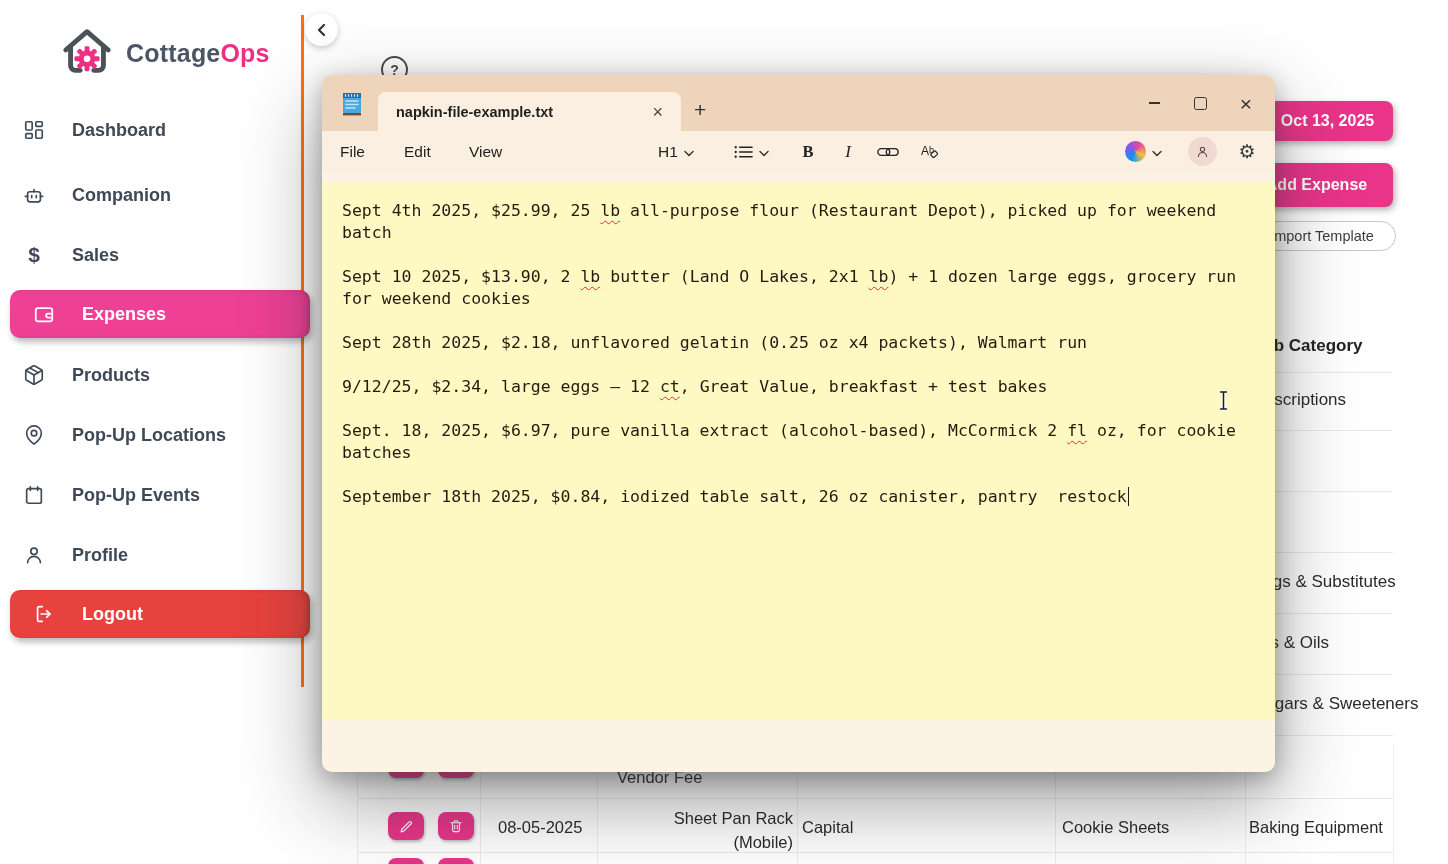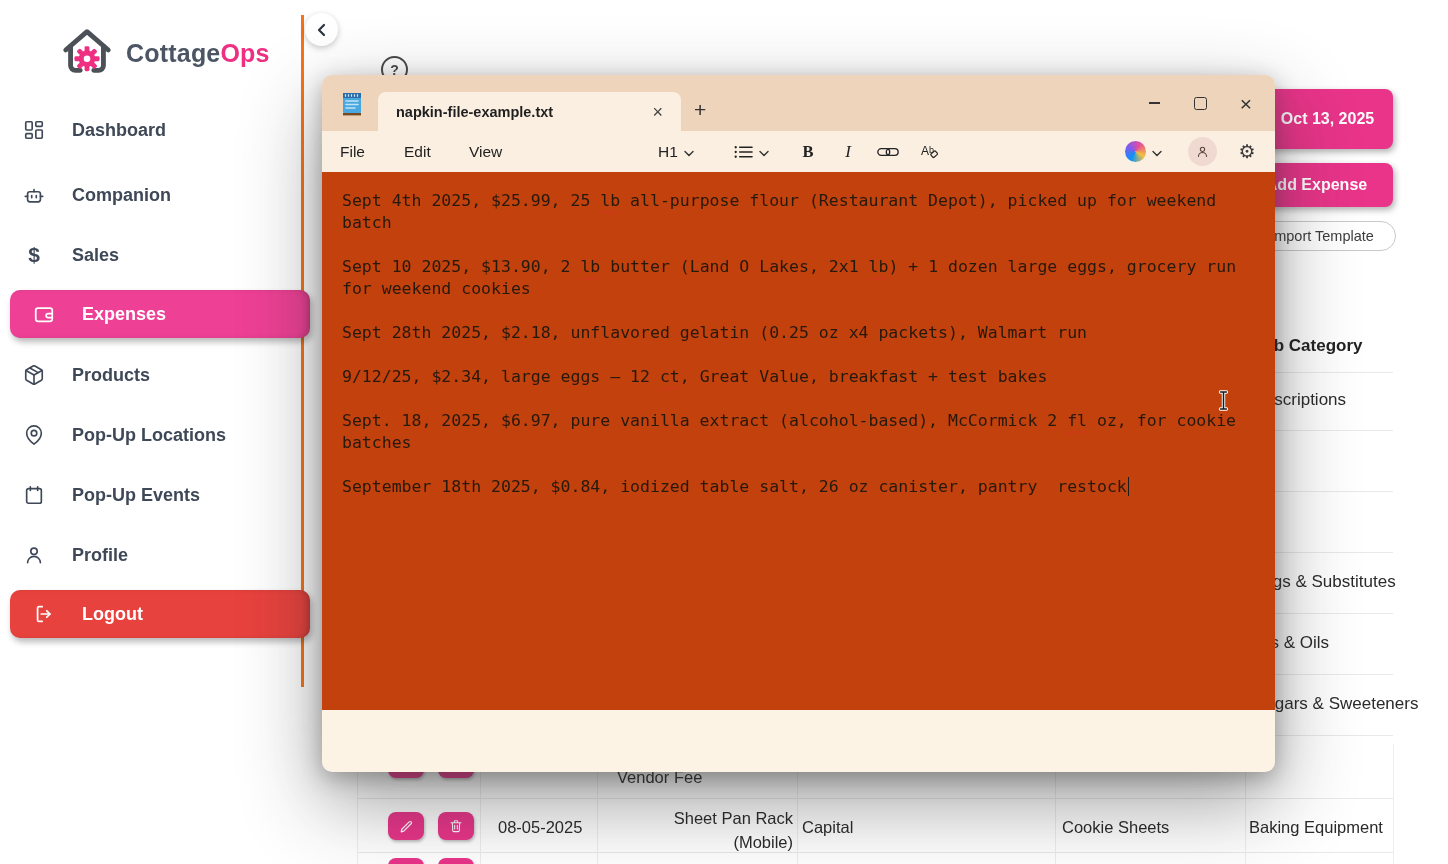--- a/index.html
+++ b/index.html
@@ -22,21 +22,21 @@
   .nav-item.danger{background:#E8423E;}
   .nav-item.active .nav-label,.nav-item.danger .nav-label{color:#fff;font-weight:700;}
   .dollar-glyph{font-size:21px;font-weight:600;color:#3E4857;}
   
   .collapse-btn{position:absolute;left:305px;top:13px;width:33px;height:33px;border-radius:50%;background:#fff;
     box-shadow:0 2px 6px rgba(0,0,0,.22);display:flex;align-items:center;justify-content:center;z-index:6;cursor:pointer;}
   .help-circle{position:absolute;left:381px;top:56px;width:23px;height:23px;border-radius:50%;border:2px solid #4a4a4a;
     color:#4a4a4a;font-size:14px;font-weight:700;display:flex;align-items:center;justify-content:center;z-index:1;}
   .pill-btn{position:absolute;border-radius:8px;background:#E9348A;color:#fff;font-weight:700;font-size:16px;
     display:flex;align-items:center;justify-content:center;box-shadow:2px 3px 6px rgba(0,0,0,.3);z-index:2;cursor:pointer;}
-  .date-btn{left:1262px;top:89px;width:131px;height:60px;}
+  .date-btn{left:1262px;top:101px;width:131px;height:40px;}
   .add-btn{left:1240px;top:163px;width:153px;height:44px;}
   .import-btn{position:absolute;left:1248px;top:221px;width:146px;height:28px;border-radius:15px;background:#fff;
     border:1px solid #c9c9c9;color:#3c3c3c;font-size:14.5px;display:flex;align-items:center;justify-content:center;z-index:2;cursor:pointer;}
   .subcat-header{position:absolute;left:1252px;top:336px;font-size:17px;font-weight:700;color:#222;z-index:2;white-space:nowrap;}
   .subcat-cell{position:absolute;font-size:17px;color:#2b2b2b;white-space:nowrap;z-index:2;}
   .hline{position:absolute;height:1px;background:#e9e9e9;z-index:1;}
   .vline{position:absolute;width:1px;background:#ededed;z-index:1;}
   .cell-text{position:absolute;font-size:16.5px;color:#2a2a2a;z-index:2;}
   .item-cell{width:178px;line-height:24px;}
   .action-btn{position:absolute;width:36px;height:28px;border-radius:8px;background:#E9348A;display:flex;align-items:center;
@@ -59,21 +59,21 @@
   .np-toolbar{position:absolute;left:0;top:56px;width:100%;height:41px;background:#FBEFE2;}
   .np-menu{position:absolute;top:0;height:41px;display:flex;align-items:center;font-size:15.5px;color:#1f1f1f;cursor:pointer;}
   .np-tool{position:absolute;top:0;height:41px;display:flex;align-items:center;justify-content:center;cursor:pointer;color:#222;}
   .b-glyph{font-weight:800;font-size:16.5px;font-family:"Liberation Serif",serif;}
   .i-glyph{font-style:italic;font-size:17px;font-family:"Liberation Serif",serif;}
   .h1-glyph{font-size:15.5px;color:#222;}
   .gear-glyph{font-size:19px;color:#3c3c3c;}
   .copilot-glyph{width:21px;height:21px;border-radius:50%;
     background:conic-gradient(from 210deg,#0894fa,#7b5cf0,#e44b9d,#f6bf3a,#0894fa);}
   .avatar-btn{width:29px;height:29px;border-radius:50%;background:#EFD9D1;display:flex;align-items:center;justify-content:center;}
-  .np-editor{position:absolute;left:0;top:97px;width:100%;height:538px;background:#c2410c;
+  .np-editor{position:absolute;left:0;top:107px;width:100%;height:538px;background:#fef9c3;
     padding:18px 24px 0 20px;box-sizing:border-box;cursor:text;}
   .np-editor .para{margin:0 0 22px 0;font-family:"DejaVu Sans Mono","Liberation Mono",monospace;
     font-size:16.5px;line-height:22px;color:#26190e;white-space:pre-wrap;width:909px;}
   .miss{text-decoration:underline wavy #d93025 1px;text-decoration-skip-ink:none;text-underline-offset:4px;}
   .caret{display:inline-block;width:1.5px;height:19px;background:#1c1c1c;vertical-align:-4px;margin-left:1px;}
   .np-status{position:absolute;left:0;top:635px;width:100%;height:37px;background:#F8EBDB;border-top:1px solid #ead8c6;}
   .np-status .seg{position:absolute;top:0;height:37px;display:flex;align-items:center;font-size:13.5px;color:#3c3c3c;white-space:nowrap;}
   .np-status .sep{position:absolute;top:9px;width:1px;height:19px;background:#d9cbbd;}
   .chev{display:inline-block;margin-left:6px;}
   .cursor-ibeam{position:absolute;left:1217px;top:390px;z-index:100;pointer-events:none;}

